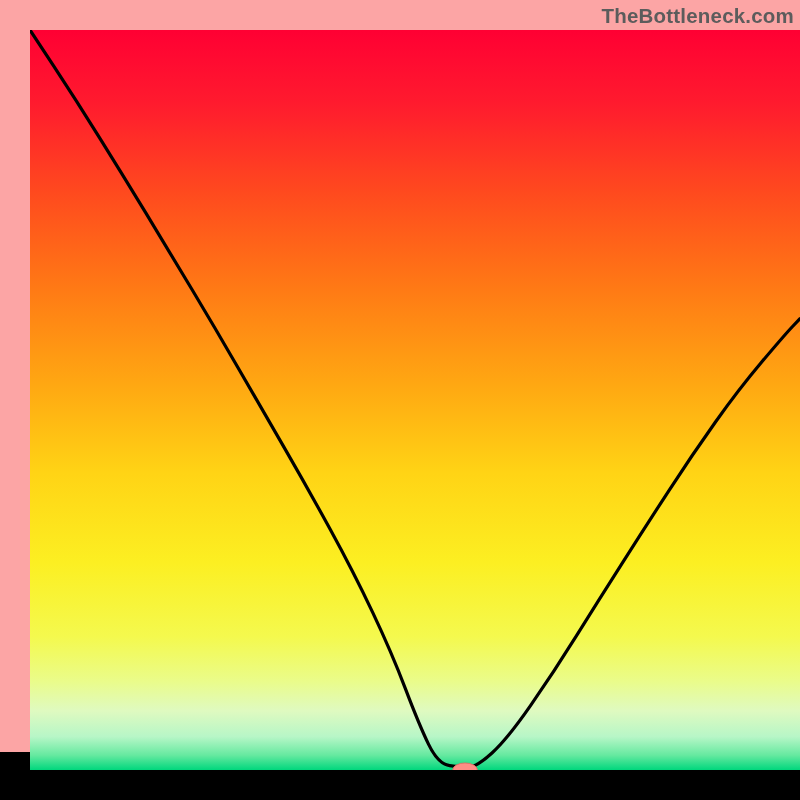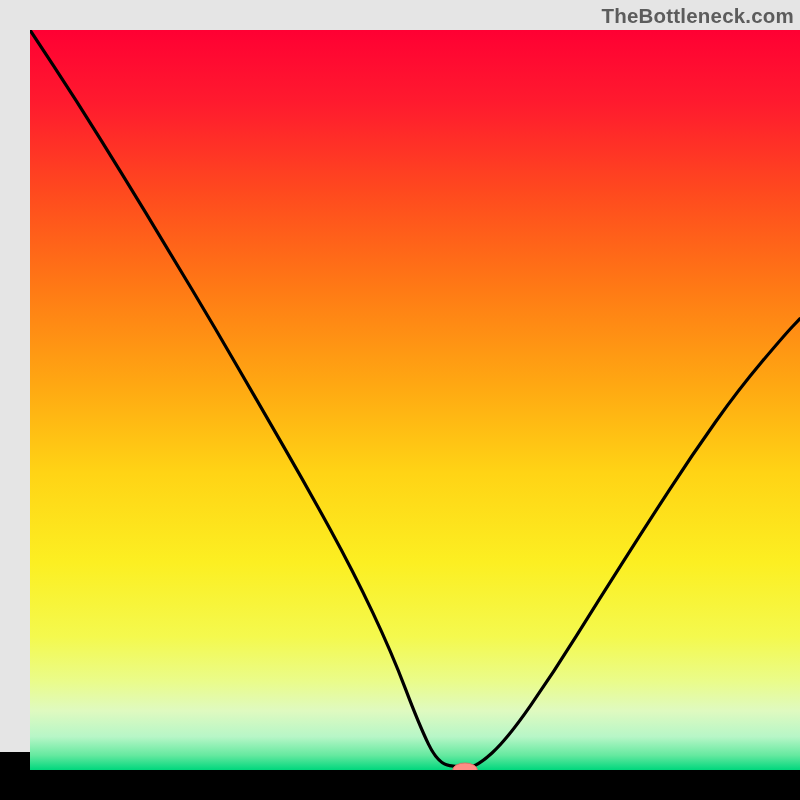--- a/index.html
+++ b/index.html
@@ -8,21 +8,21 @@
     width: 800px;
     height: 800px;
     background: #000;
     overflow: hidden;
     font-family: Arial, Helvetica, sans-serif;
   }
   .stage {
     position: relative;
     width: 800px;
     height: 752px;
-    background: #e5e5e5;
+    background: #fca5a5;
   }
   .plot-area {
     position: absolute;
     left: 30px;
     top: 30px;
     width: 770px;
     height: 740px;
     overflow: hidden;
   }
   .plot-area svg {

